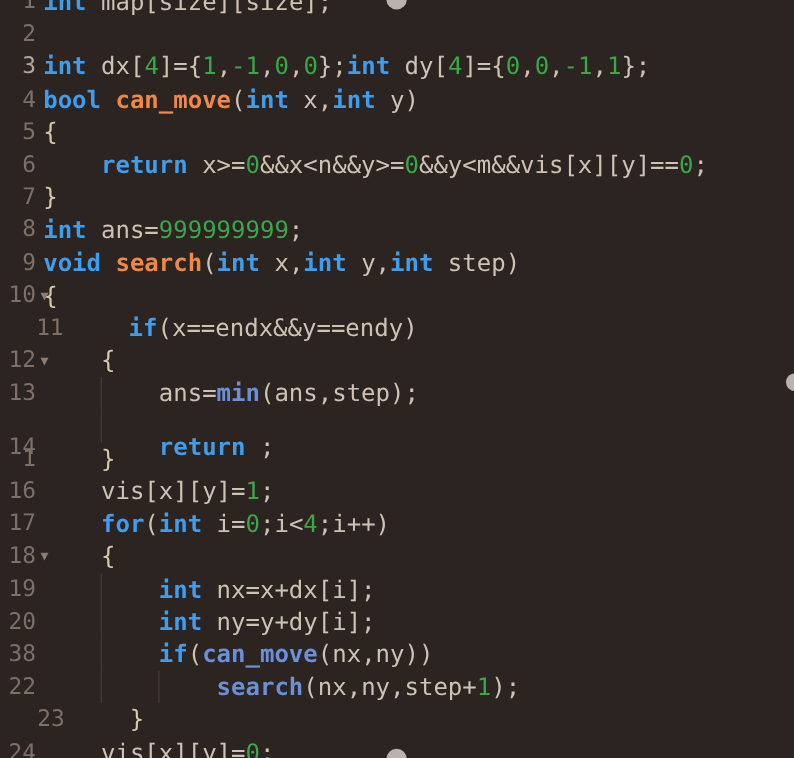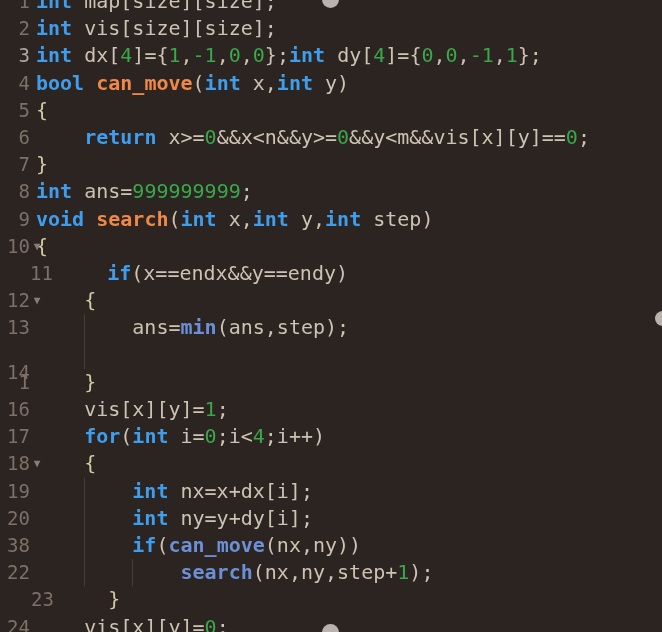--- a/index.html
+++ b/index.html
@@ -143,33 +143,33 @@
       <div class="guide" style="left: 84.12px; top: 559.2px; height: 27.2px;"></div>
       <div class="guide" style="left: 132.24px; top: 559.2px; height: 27.2px;"></div>
       <div class="guide" style="left: 36px; top: 586.4px; height: 27.2px;"></div>
       <div class="guide" style="left: 36px; top: 613.6px; height: 27.2px;"></div>
     </div>
 
   <div class="gutter"></div>
 
   <div class="code-area" id="code-area">
       <div class="line" style="position: absolute; top: -12px; left: 0px; width: 662px;"><span class="ln">1</span><span class="code"><span class="kw">int</span><span class="op"> </span><span class="id">map</span><span class="op">[</span><span class="id">size</span><span class="op">][</span><span class="id">size</span><span class="op">];</span></span></div>
-      <div class="line" style="position: absolute; top: 15.2px; left: 0px; width: 662px;"><span class="ln">2</span><span class="code"><span class="kw">int</span><span class="op"> </span><span class="id">vis</span><span class="op">[</span><span class="id">size</span><span class="op">][</span><span class="id">size</span><span class="op">];</span></span></div>
+      <div class="line" style="position: absolute; top: 15.2px; left: 0px; width: 662px;"><span class="ln">2</span></div>
       <div class="line" style="position: absolute; top: 42.4px; left: 0px; width: 662px;"><div class="ln-hl"></div><span class="ln current">3</span><span class="code"><span class="kw">int</span><span class="op"> </span><span class="id">dx</span><span class="op">[</span><span class="num">4</span><span class="op">]={</span><span class="num">1</span><span class="op">,</span><span class="num">-1</span><span class="op">,</span><span class="num">0</span><span class="op">,</span><span class="num">0</span><span class="op">};</span><span class="kw">int</span><span class="op"> </span><span class="id">dy</span><span class="op">[</span><span class="num">4</span><span class="op">]={</span><span class="num">0</span><span class="op">,</span><span class="num">0</span><span class="op">,</span><span class="num">-1</span><span class="op">,</span><span class="num">1</span><span class="op">};</span></span></div>
       <div class="line" style="position: absolute; top: 69.6px; left: 0px; width: 662px;"><span class="ln">4</span><span class="code"><span class="kw">bool</span><span class="op"> </span><span class="fndef">can_move</span><span class="op">(</span><span class="kw">int</span><span class="op"> </span><span class="id">x</span><span class="op">,</span><span class="kw">int</span><span class="op"> </span><span class="id">y</span><span class="op">)</span></span></div>
       <div class="line" style="position: absolute; top: 96.8px; left: 0px; width: 662px;"><span class="ln">5</span><span class="code"><span class="brc">{</span></span></div>
       <div class="line" style="position: absolute; top: 124px; left: 0px; width: 662px;"><span class="ln">6</span><span class="code"><span class="op">    </span><span class="kw">return</span><span class="op"> </span><span class="id">x&gt;=</span><span class="num">0</span><span class="id">&amp;&amp;x&lt;n&amp;&amp;y&gt;=</span><span class="num">0</span><span class="id">&amp;&amp;y&lt;m&amp;&amp;vis[x][y]==</span><span class="num">0</span><span class="op">;</span></span></div>
       <div class="line" style="position: absolute; top: 151.2px; left: 0px; width: 662px;"><span class="ln">7</span><span class="code"><span class="brc">}</span></span></div>
       <div class="line" style="position: absolute; top: 178.4px; left: 0px; width: 662px;"><span class="ln">8</span><span class="code"><span class="kw">int</span><span class="op"> </span><span class="id">ans=</span><span class="num">999999999</span><span class="op">;</span></span></div>
       <div class="line" style="position: absolute; top: 205.6px; left: 0px; width: 662px;"><span class="ln">9</span><span class="code"><span class="kw">void</span><span class="op"> </span><span class="fndef">search</span><span class="op">(</span><span class="kw">int</span><span class="op"> </span><span class="id">x</span><span class="op">,</span><span class="kw">int</span><span class="op"> </span><span class="id">y</span><span class="op">,</span><span class="kw">int</span><span class="op"> </span><span class="id">step</span><span class="op">)</span></span></div>
       <div class="line" style="position: absolute; top: 232.8px; left: 0px; width: 662px;"><span class="ln">10</span><span class="fold">▼</span><span class="code"><span class="brc">{</span></span></div>
       <div class="line" style="position: absolute; top: 260px; left: 0px; width: 662px; margin-left: 23px;"><span class="ln">11</span><span class="code"><span class="op">    </span><span class="kw">if</span><span class="op">(</span><span class="id">x==endx&amp;&amp;y==endy</span><span class="op">)</span></span></div>
       <div class="line" style="position: absolute; top: 287.2px; left: 0px; width: 662px;"><span class="ln">12</span><span class="fold">▼</span><span class="code"><span class="op">    </span><span class="brc">{</span></span></div>
       <div class="line" style="position: absolute; top: 314.4px; left: 0px; width: 662px;"><span class="ln">13</span><span class="code"><span class="op">        </span><span class="id">ans=</span><span class="fncall">min</span><span class="op">(</span><span class="id">ans</span><span class="op">,</span><span class="id">step</span><span class="op">);</span></span></div>
-      <div class="line" style="position: absolute; top: 359px; left: 0px; width: 662px;"><span class="ln">14</span></div>
+      <div class="line" style="position: absolute; top: 359px; left: 0px; width: 662px;"><span class="ln">14</span><span class="code"><span class="op">        </span><span class="kw">return</span><span class="op"> ;</span></span></div>
       <div class="line" style="position: absolute; top: 368.8px; left: 0px; width: 662px;"><span class="ln">1</span><span class="code"><span class="op">    </span><span class="brc">}</span></span></div>
       <div class="line" style="position: absolute; top: 396px; left: 0px; width: 662px;"><span class="ln">16</span><span class="code"><span class="op">    </span><span class="id">vis[x][y]=</span><span class="num">1</span><span class="op">;</span></span></div>
       <div class="line" style="position: absolute; top: 423.2px; left: 0px; width: 662px;"><span class="ln">17</span><span class="code"><span class="op">    </span><span class="kw">for</span><span class="op">(</span><span class="kw">int</span><span class="op"> </span><span class="id">i=</span><span class="num">0</span><span class="id">;i&lt;</span><span class="num">4</span><span class="id">;i++</span><span class="op">)</span></span></div>
       <div class="line" style="position: absolute; top: 450.4px; left: 0px; width: 662px;"><span class="ln">18</span><span class="fold">▼</span><span class="code"><span class="op">    </span><span class="brc">{</span></span></div>
       <div class="line" style="position: absolute; top: 477.6px; left: 0px; width: 662px; padding-left: 32px;"><span class="ln">19</span><span class="code"><span class="op">        </span><span class="kw">int</span><span class="op"> </span><span class="id">nx=x+dx[i];</span></span></div>
       <div class="line" style="position: absolute; top: 504.8px; left: 0px; width: 662px;"><span class="ln">20</span><span class="code"><span class="op">        </span><span class="kw">int</span><span class="op"> </span><span class="id">ny=y+dy[i];</span></span></div>
       <div class="line" style="position: absolute; top: 532px; left: 0px; width: 662px;"><span class="ln">38</span><span class="code"><span class="op">        </span><span class="kw">if</span><span class="op">(</span><span class="fncall">can_move</span><span class="op">(</span><span class="id">nx</span><span class="op">,</span><span class="id">ny</span><span class="op">))</span></span></div>
       <div class="line" style="position: absolute; top: 559.2px; left: 0px; width: 662px;"><span class="ln">22</span><span class="code"><span class="op">            </span><span class="fncall">search</span><span class="op">(</span><span class="id">nx</span><span class="op">,</span><span class="id">ny</span><span class="op">,</span><span class="id">step+</span><span class="num">1</span><span class="op">);</span></span></div>
       <div class="line" style="position: absolute; top: 586.4px; left: 0px; width: 662px; margin-left: 24px;"><span class="ln">23</span><span class="code"><span class="op">    </span><span class="brc">}</span></span></div>
       <div class="line" style="position: absolute; top: 613.6px; left: 0px; width: 662px;"><span class="ln">24</span><span class="code"><span class="op">    </span><span class="id">vis[x][y]=</span><span class="num">0</span><span class="op">;</span></span></div>

